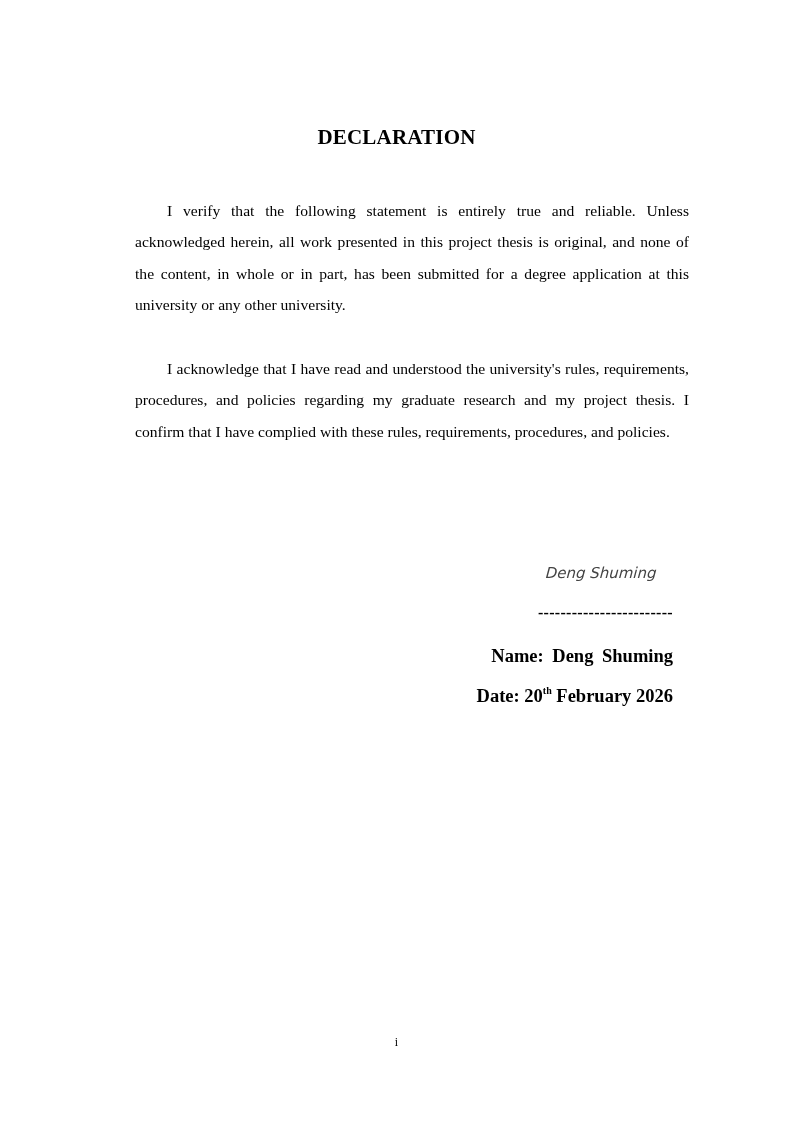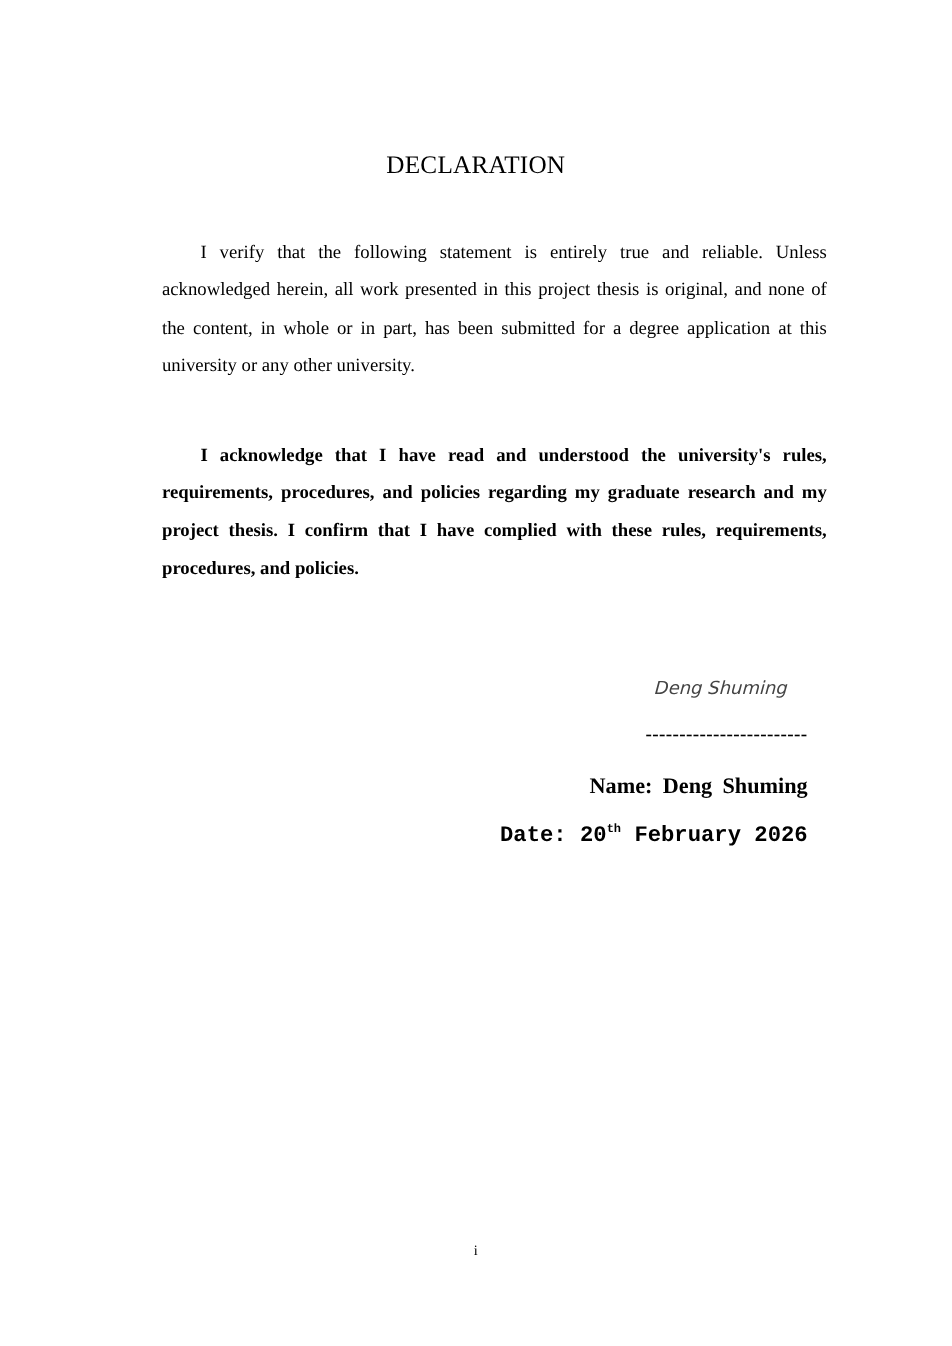--- a/index.html
+++ b/index.html
@@ -14,36 +14,36 @@
       overflow: hidden;
       font-family: "Liberation Serif", "DejaVu Serif", serif;
       color: #000000;
     }
     .title {
       position: absolute;
       left: 0;
       width: 793px;
       top: 125px;
       text-align: center;
-      font-weight: normal;
+      font-weight: bold;
       font-size: 21px;
       letter-spacing: 0.2px;
     }
     .para {
       position: absolute;
       left: 119px;
       width: 554px;
       font-size: 15.6px;
       line-height: 31.3px;
       text-align: justify;
       text-indent: 32px;
       margin: 16px;
     }
     .p1 { top: 179px; }
-    .p2 { top: 348px; font-weight: bold; }
+    .p2 { top: 337px; }
     .signature {
       position: absolute;
       left: 545px;
       top: 556px;
       width: 120px;
       height: 34px;
     }
     .sig-line {
       position: absolute;
       right: 120px;
@@ -59,21 +59,20 @@
       font-weight: bold;
       font-size: 18.5px;
       word-spacing: 4px;
     }
     .sig-date {
       position: absolute;
       right: 120px;
       top: 686px;
       font-weight: bold;
       font-size: 18.5px;
-      font-family: Liberation Mono, monospace;
     }
     .sig-date sup {
       font-size: 10px;
       vertical-align: 8px;
       line-height: 0;
     }
     .page-number {
       position: absolute;
       left: 0;
       width: 793px;

